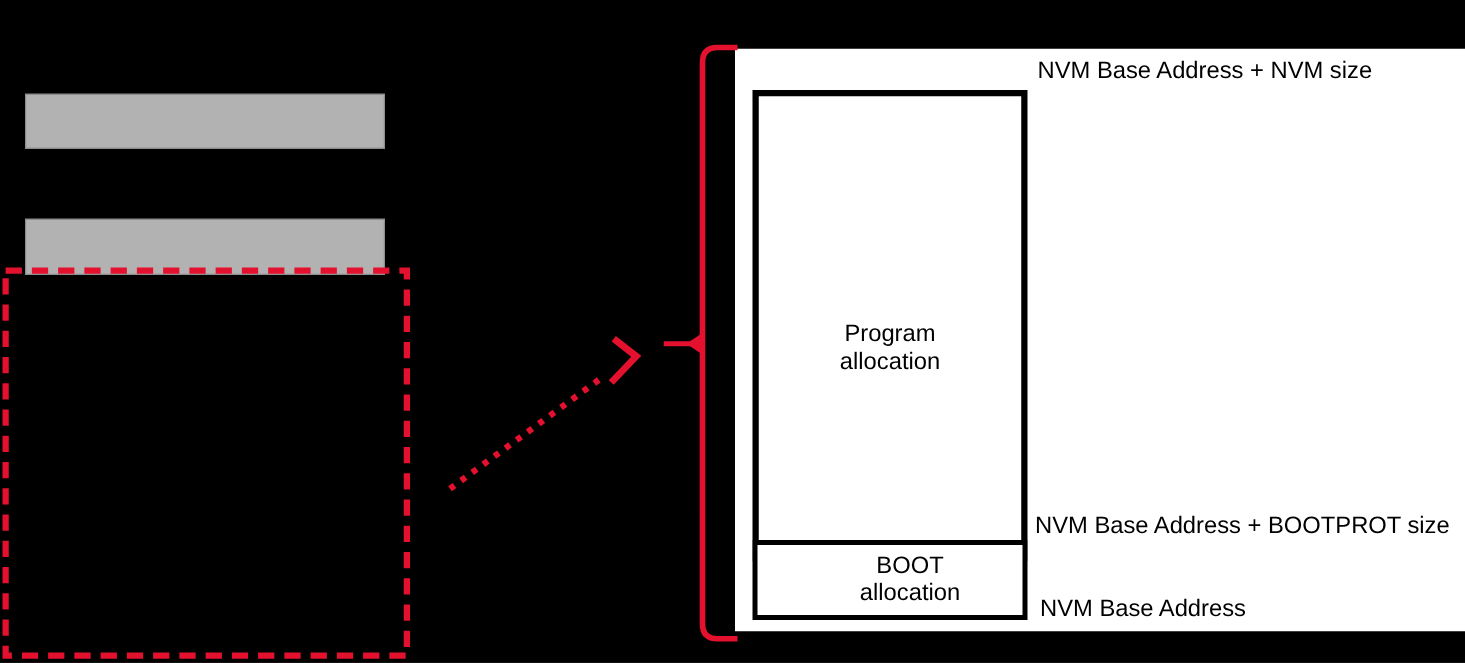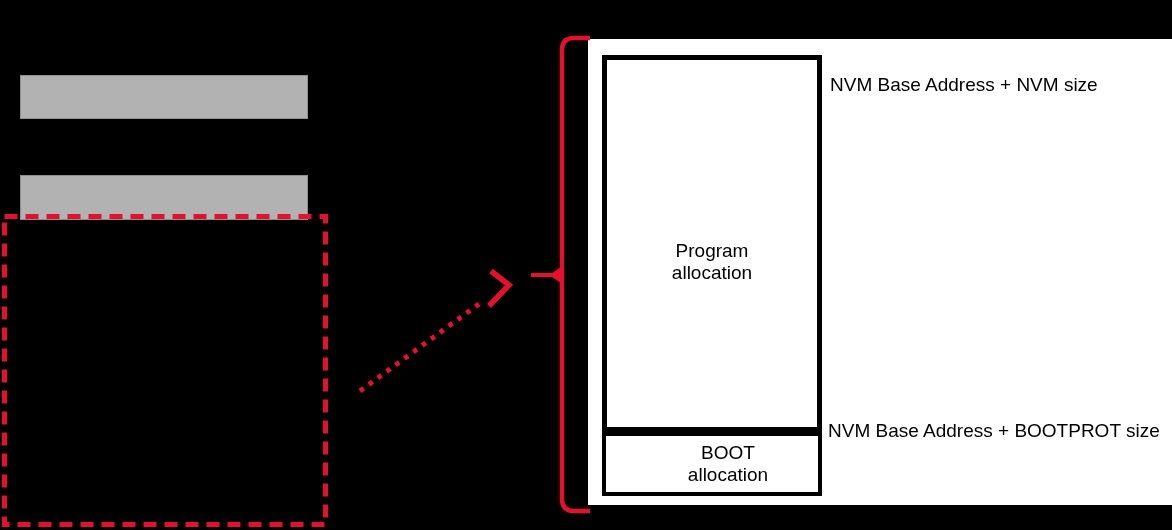--- a/index.html
+++ b/index.html
@@ -46,21 +46,21 @@
     display: flex;
     flex-direction: column;
     justify-content: center;
     align-items: center;
     text-align: center;
     font-size: 19px;
     line-height: 22px;
   }
   .program-box {
     left: 602px;
-    top: 55px;
+    top: 72px;
     width: 220px;
     height: 377px;
     border: 5px solid var(--ink, #000);
     padding-top: 36px;
   }
   .boot-box {
     left: 602px;
     top: 432px;
     width: 220px;
     height: 64px;
@@ -69,22 +69,22 @@
   }
   .box-label span { display: block; }
 
   
   .addr-label {
     position: absolute;
     font-size: 19px;
     line-height: 22px;
     white-space: nowrap;
   }
-  .addr-top    { left: 830px; top: 46px; margin-top: 28px;  }
-  .addr-middle { left: 828px; top: 420px; }
+  .addr-top    { left: 830px; top: 46px;  }
+  .addr-middle { left: 828px; top: 410px; }
   .addr-bottom { left: 832px; top: 477px; }
 
   
   .overlay {
     position: absolute;
     left: 0;
     top: 0;
     width: 1172px;
     height: 530px;
     pointer-events: none;
@@ -111,20 +111,21 @@
 
   <div class="box boot-box">
     <div class="box-label">
       <span>BOOT</span>
       <span>allocation</span>
     </div>
   </div>
 
   <div class="addr-label addr-top">NVM Base Address + NVM size</div>
   <div class="addr-label addr-middle">NVM Base Address + BOOTPROT size</div>
+  <div class="addr-label addr-bottom">NVM Base Address</div>
 
   <svg class="overlay" viewBox="0 0 1172 530">
 
     <rect x="4.5" y="216.5" width="321" height="308" class="red-stroke" stroke-width="5" stroke-dasharray="13 8"></rect>
 
     <line x1="360" y1="391" x2="483" y2="301" class="red-stroke" stroke-width="5" stroke-dasharray="4.5 6.5"></line>
 
     <polyline points="489,306 509,285 491,271" class="red-stroke" stroke-width="5.5"></polyline>
 
     <path d="M 590 38 L 574 38 Q 562 38 562 50 L 562 499 Q 562 511 574 511 L 590 511" class="red-stroke" stroke-width="4.5"></path>

